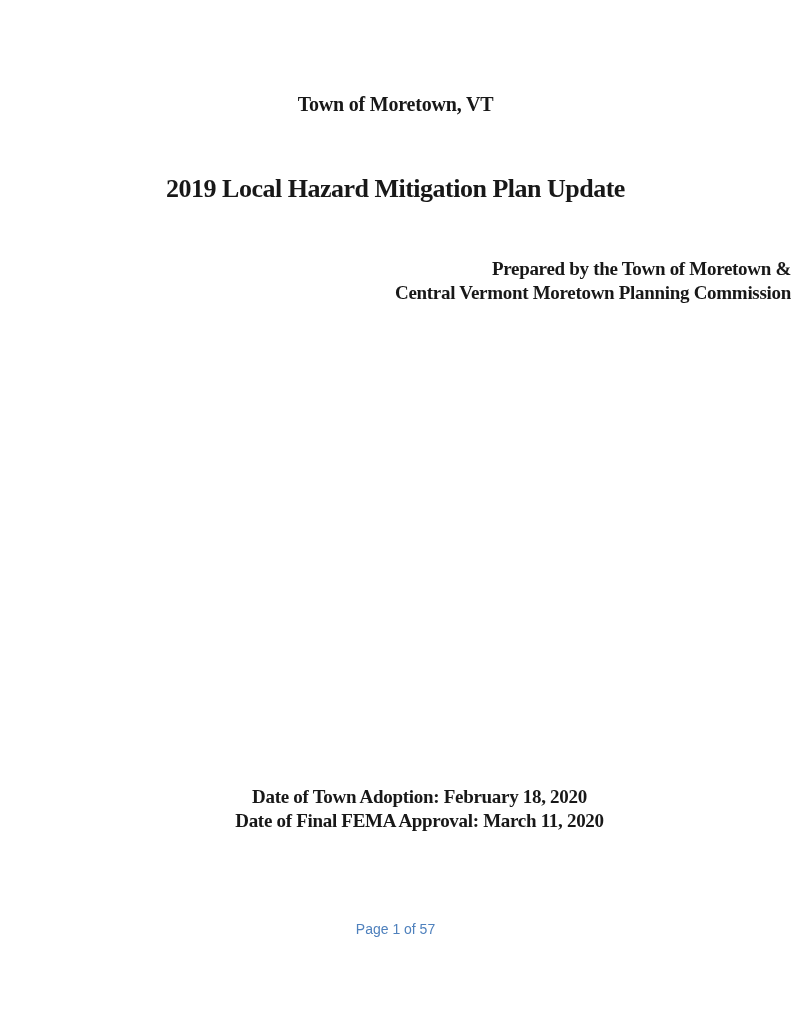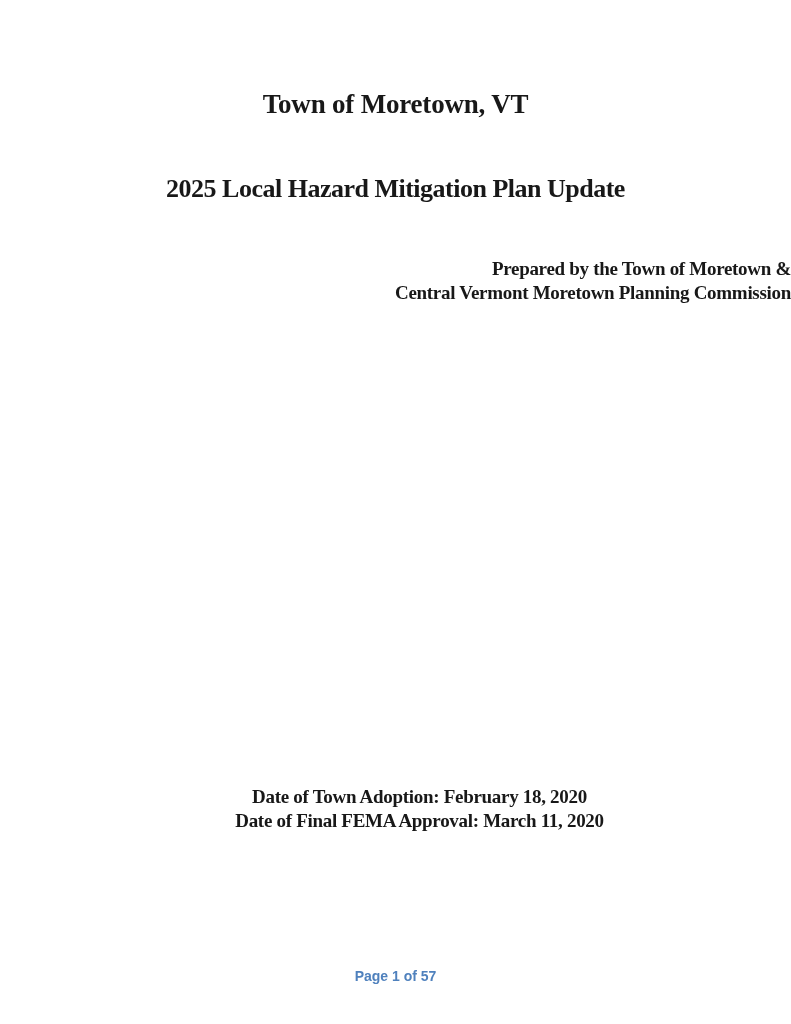--- a/index.html
+++ b/index.html
@@ -17,21 +17,21 @@
     color: #181818;
   }
   .centered-block {
     position: absolute;
     left: 0;
     width: 791px;
     text-align: center;
   }
   .doc-title {
     top: 90px;
-    font-size: 27px;
+    font-size: 20px;
     font-weight: bold;
     letter-spacing: -0.2px;
     line-height: 28px;
   }
   .doc-subtitle {
     top: 173px;
     font-size: 26px;
     font-weight: bold;
     letter-spacing: -0.5px;
     line-height: 31px;
@@ -49,34 +49,33 @@
     font-size: 19px;
     font-weight: bold;
     letter-spacing: -0.3px;
     line-height: 24px;
     margin-left: 24px;
   }
   .page-footer {
     top: 920px;
     font-family: "Liberation Sans", sans-serif;
     font-size: 14px;
-    font-weight: bold;
+    font-weight: normal;
     color: #4f81bd;
     line-height: 18px;
-    margin-top: 47px;
   }
 </style>
 </head>
 <body>
 
 <div class="page">
 
   <div class="centered-block doc-title">Town of Moretown, VT</div>
 
-  <div class="centered-block doc-subtitle">2025 Local Hazard Mitigation Plan Update</div>
+  <div class="centered-block doc-subtitle">2019 Local Hazard Mitigation Plan Update</div>
 
   <div class="centered-block prepared-by">
     <div>Prepared by the Town of Moretown &amp;</div>
     <div>Central Vermont Moretown Planning Commission</div>
   </div>
 
   <div class="centered-block date-block">
     <div>Date of Town Adoption: February 18, 2020</div>
     <div>Date of Final FEMA Approval: March 11, 2020</div>
   </div>

